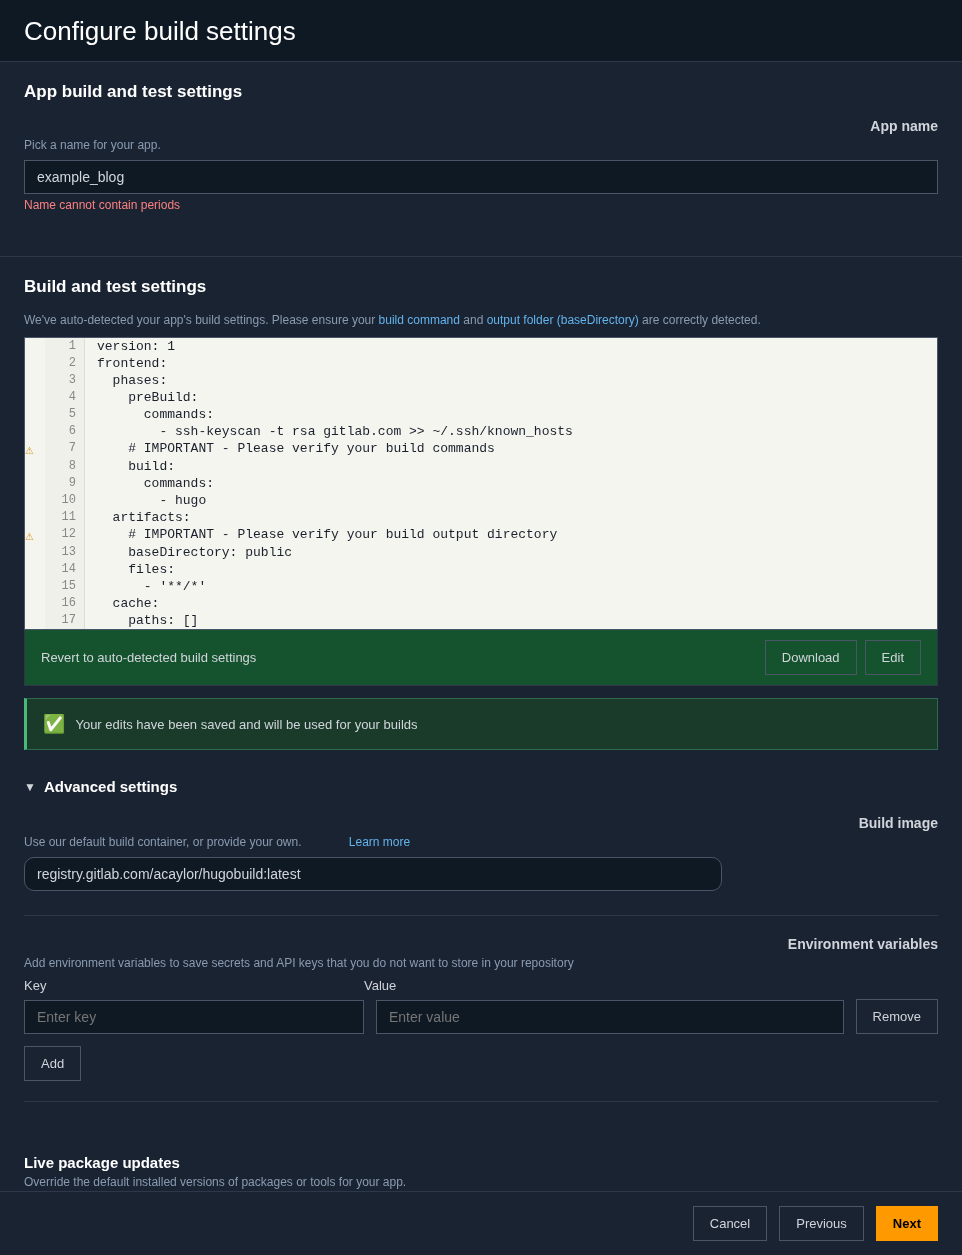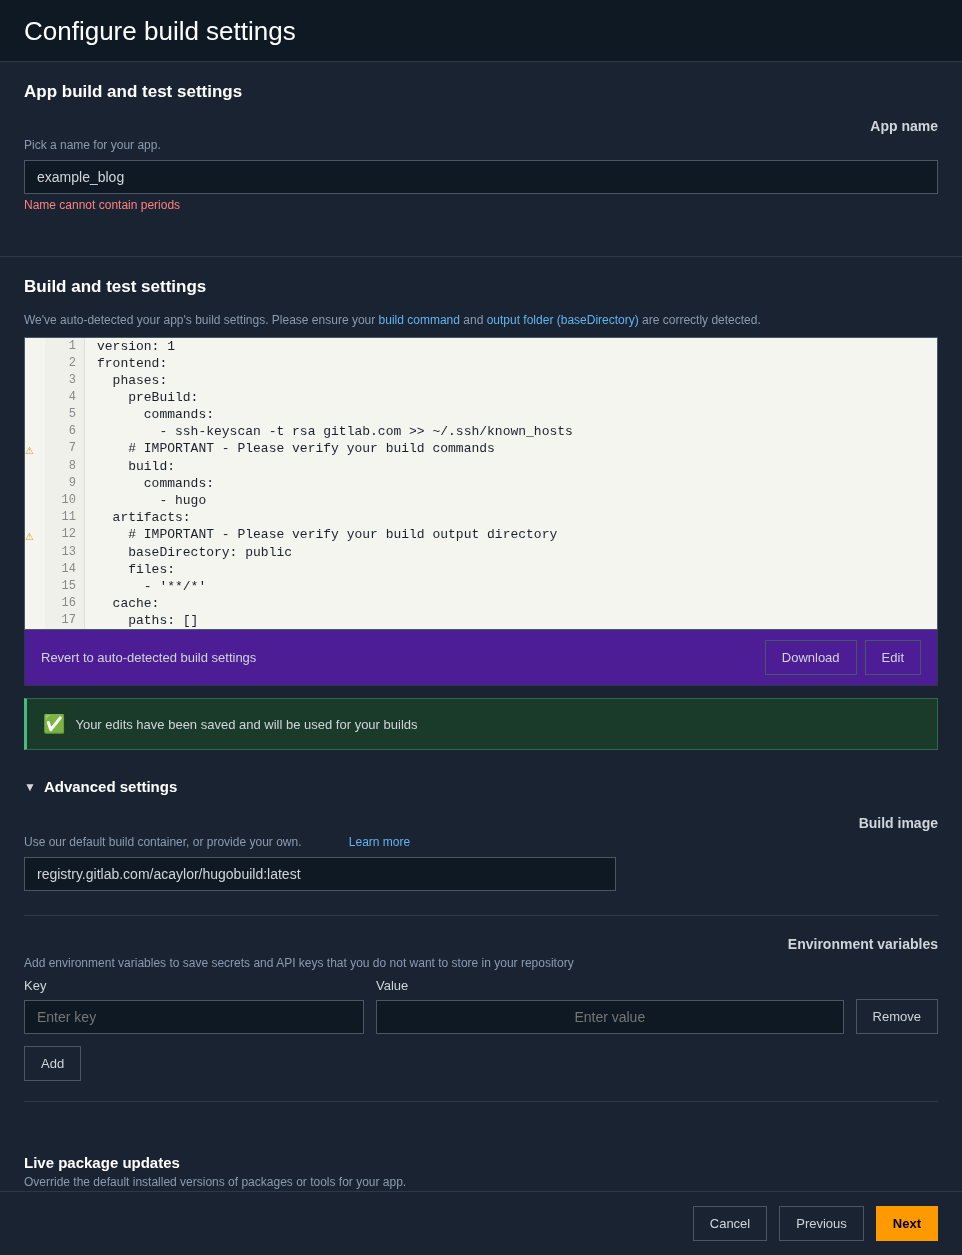--- a/index.html
+++ b/index.html
@@ -124,21 +124,21 @@
       display: inline-block;
       color: #d69e2e;
       font-size: 14px;
       margin-right: 2px;
     }
 
     .code-toolbar {
       display: flex;
       align-items: center;
       justify-content: space-between;
-      background-color: #4c1d95;
+      background-color: #14532d;
       padding: 10px 16px;
       border: 1px solid #2d3748;
       border-top: none;
     }
 
     .code-toolbar-label {
       font-size: 13px;
       color: #d1d5db;
     }
 
@@ -207,21 +207,21 @@
       font-size: 12px;
       padding-left: 44px;
     }
 
     .env-variables-section {
       margin-bottom: 20px;
     }
 
     .env-row-header {
       display: flex;
-      gap: 12px;
+      gap: 0;
       margin-bottom: 6px;
       align-items: center;
     }
     .env-key-label {
       font-size: 13px;
       color: #d1d5db;
       width: 340px;
     }
     .env-value-label {
       font-size: 13px;
@@ -247,21 +247,20 @@
     }
     .env-value-input {
       flex: 1;
       background-color: #0f1923;
       border: 1px solid #4a5568;
       color: #d1d5db;
       padding: 8px 12px;
       font-size: 14px;
       font-family: inherit;
       outline: none;
-      text-align: center;
     }
 
     .divider {
       border: none;
       border-top: 1px solid #2d3748;
       margin: 20px 0;
     }
 
     .live-package-section {
       padding: 16px 24px;
@@ -487,21 +486,21 @@
       <span class="chevron-icon">▼</span>
       <span>Advanced settings</span>
     </div>
 
     <div class="field-group">
       <div class="field-label">Build image</div>
       <div class="field-hint">
         <span>Use our default build container, or provide your own. </span>
         <a href="#" class="field-label-link">Learn more</a>
       </div>
-      <input type="text" class="text-input" style="width: 592px;" value="registry.gitlab.com/acaylor/hugobuild:latest">
+      <input type="text" class="text-input" style="width: 698px; border-radius: 10px;" value="registry.gitlab.com/acaylor/hugobuild:latest">
     </div>
 
     <hr class="divider">
 
     <div class="env-variables-section">
       <div class="field-label">Environment variables</div>
       <div class="field-hint">Add environment variables to save secrets and API keys that you do not want to store in your repository</div>
 
       <div class="env-row-header">
         <span class="env-key-label">Key</span>

